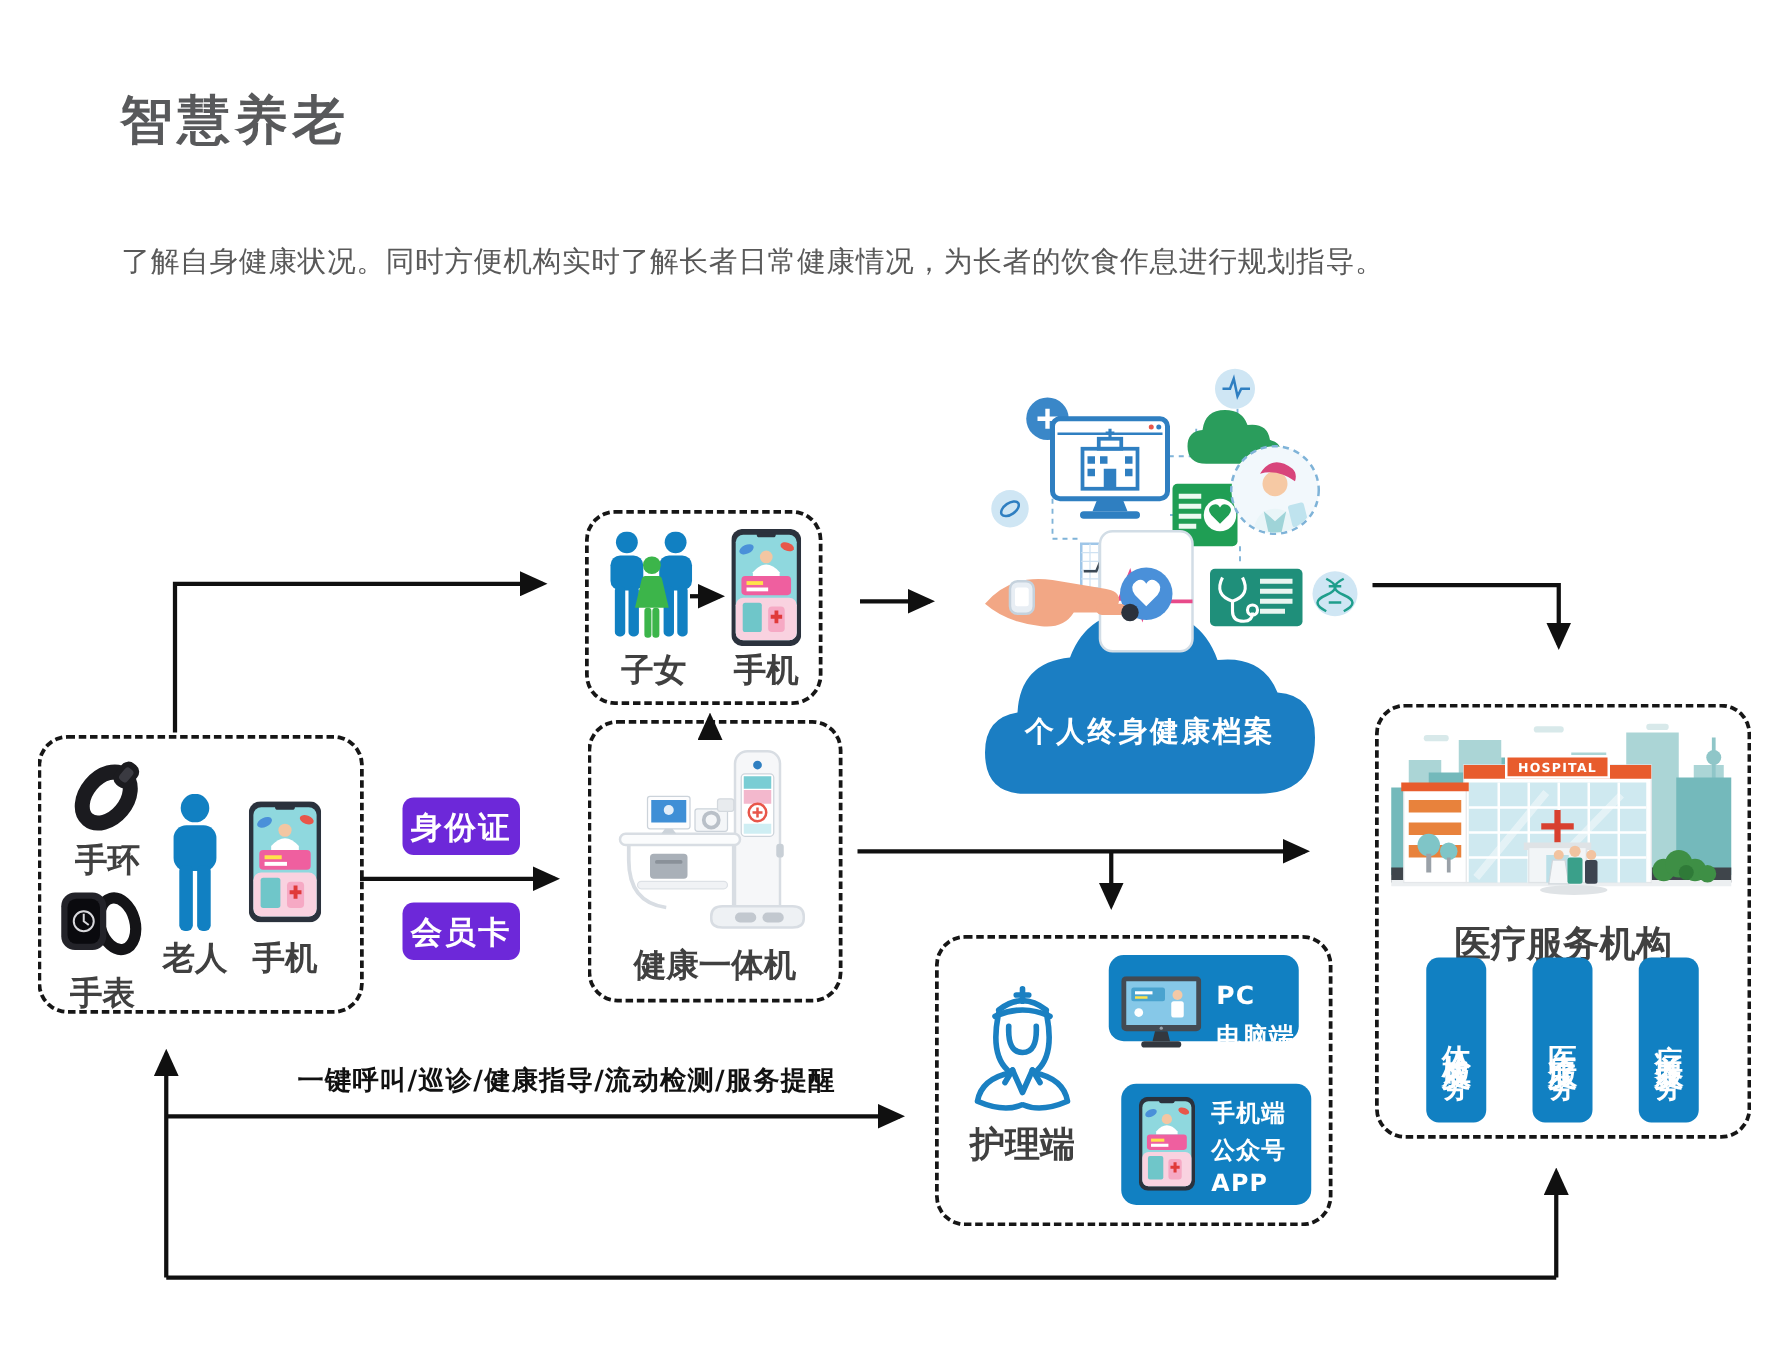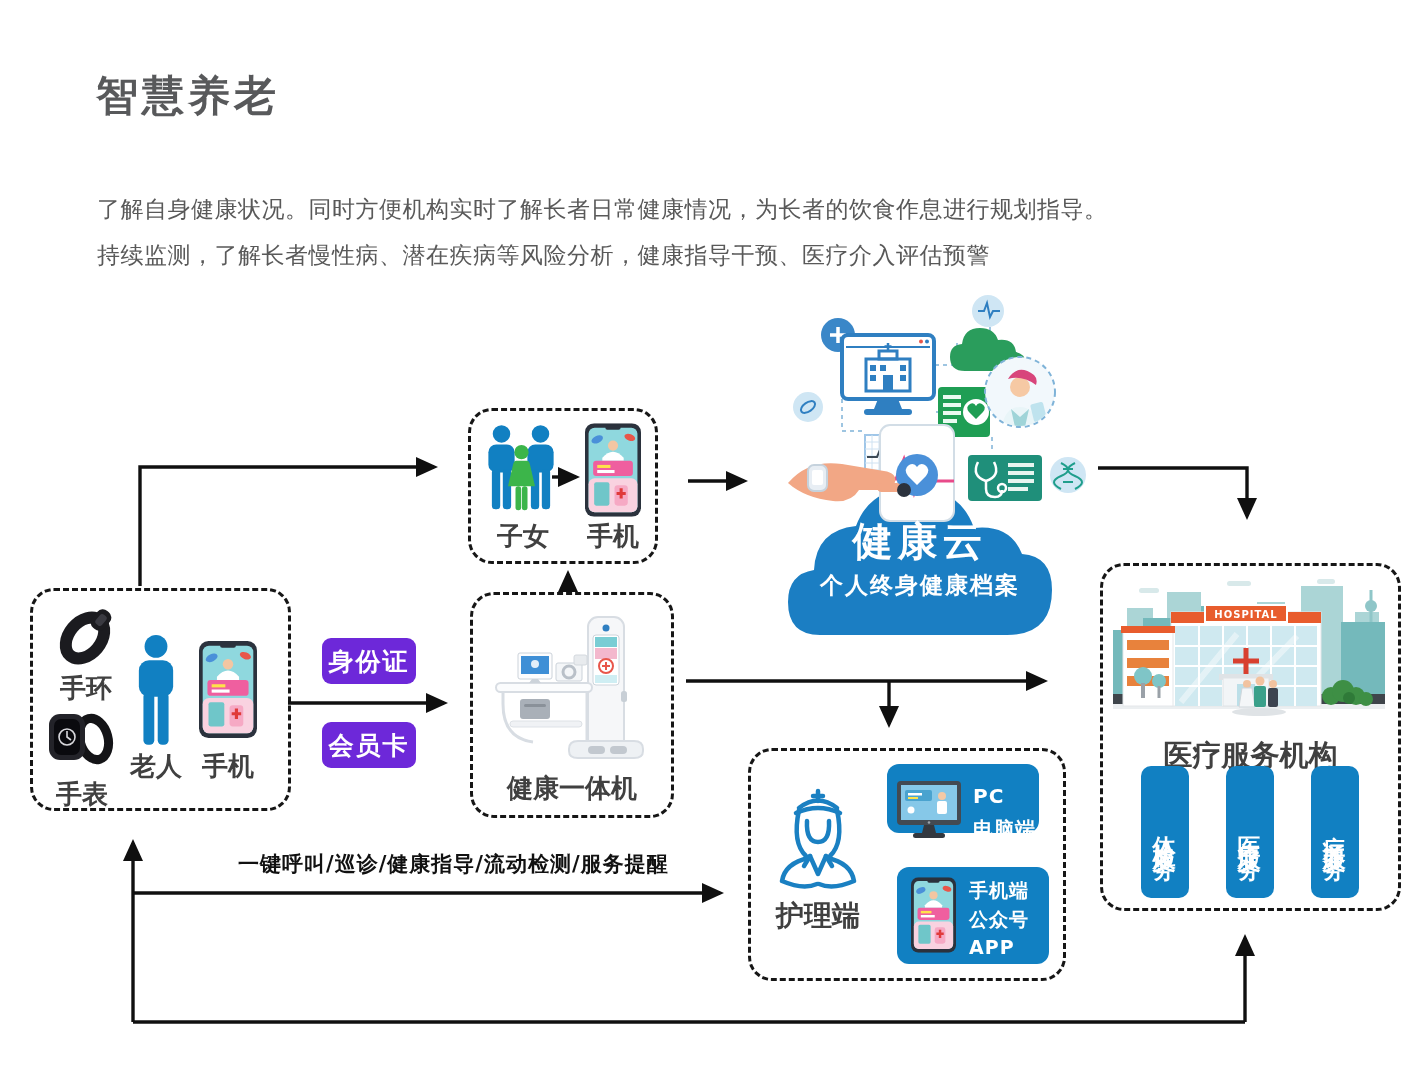--- a/index.html
+++ b/index.html
@@ -198,21 +198,20 @@
       <circle cx="164" cy="112" r="4" fill="#f2c3a0"></circle>
         <rect x="159" y="116" width="10" height="19" rx="2" fill="#3d4450"></rect>
     </symbol>
   </defs>
 </svg>
 
 <div class="page">
 
   <div class="abs title">智慧养老</div>
   <div class="abs desc" style="top:194px">了解自身健康状况。同时方便机构实时了解长者日常健康情况，为长者的饮食作息进行规划指导。</div>
-  <div class="abs desc" style="top:240px">持续监测，了解长者慢性病、潜在疾病等风险分析，健康指导干预、医疗介入评估预警</div>
 
   <div class="dashed-box" style="left:30px;top:588px;width:255px;height:217px">
     <svg class="icon" style="left:22px;top:16px" width="62" height="60" viewBox="0 0 62 60">
         <use href="#sym-band"></use>
       </svg>
     <div class="lbl" style="left:18px;top:80px;width:70px">手环</div>
     <svg class="icon" style="left:14px;top:118px" width="68" height="60" viewBox="0 0 68 60">
         <use href="#sym-watch"></use>
       </svg>
     <div class="lbl" style="left:14px;top:186px;width:70px">手表</div>
@@ -235,21 +234,21 @@
       <use href="#sym-person" x="40" y="0" width="35" height="86"></use>
       <use href="#sym-woman" x="22" y="20" width="33" height="69"></use>
     </svg>
     <svg class="icon" style="left:114px;top:12px" width="56" height="94" viewBox="0 0 55 92">
         <use href="#sym-phone"></use>
       </svg>
     <div class="lbl" style="left:16px;top:108px;width:72px">子女</div>
     <div class="lbl" style="left:110px;top:108px;width:64px">手机</div>
   </div>
 
-  <div class="dashed-box" style="left:470px;top:592px;width:198px;height:220px">
+  <div class="dashed-box" style="left:470px;top:576px;width:198px;height:220px">
     <svg class="icon" style="left:17px;top:8px" width="165" height="165" viewBox="0 0 165 165">
         <use href="#sym-kiosk"></use>
       </svg>
     <div class="lbl" style="left:0;top:176px;width:198px">健康一体机</div>
   </div>
 
   <svg class="icon" style="left:780px;top:287px;z-index:2" width="320" height="360" viewBox="0 0 320 360">
     <path d="M40 348 q-32 0 -32 -33 q0 -28 26 -32 q2 -40 42 -44 q14 -38 58 -38 q46 0 60 40 q36 -4 48 26 q30 2 30 36 q0 45 -45 45 z" fill="#1b7ec3"></path>
     <g fill="none" stroke="#7fb3d8" stroke-width="1.5" stroke-dasharray="4 4">
       <path d="M155 78 h22 v-24"></path>
@@ -329,21 +328,20 @@
       <path d="M206 194 v8 q0 8 9 8 q7 0 7 -7"></path>
       <circle cx="222" cy="201" r="4"></circle>
     </g>
     <circle cx="288" cy="188" r="18" fill="#cfe6f4"></circle>
     <g fill="none" stroke="#1f9e8c" stroke-width="2">
       <path d="M281 176 q14 7 0 13 q-14 6 0 13"></path>
       <path d="M295 176 q-14 7 0 13 q14 6 0 13"></path>
       <path d="M283 182 h10 M283 195 h10"></path>
     </g>
   </svg>
-  <div class="abs cloud-title" style="left:820px;top:514px;width:200px">健康云</div>
   <div class="abs cloud-sub" style="left:800px;top:570px;width:240px">个人终身健康档案</div>
 
   <div class="dashed-box" style="left:1100px;top:563px;width:295px;height:342px">
     <svg class="icon" style="left:6px;top:6px" width="282" height="168" viewBox="0 0 282 168">
         <use href="#sym-hospital"></use>
       </svg>
     <div class="lbl" style="left:0;top:170px;width:295px;font-size:29px">医疗服务机构</div>
     <div class="pill" style="left:38px;top:200px">
         <span>体检服务</span>
       </div>

